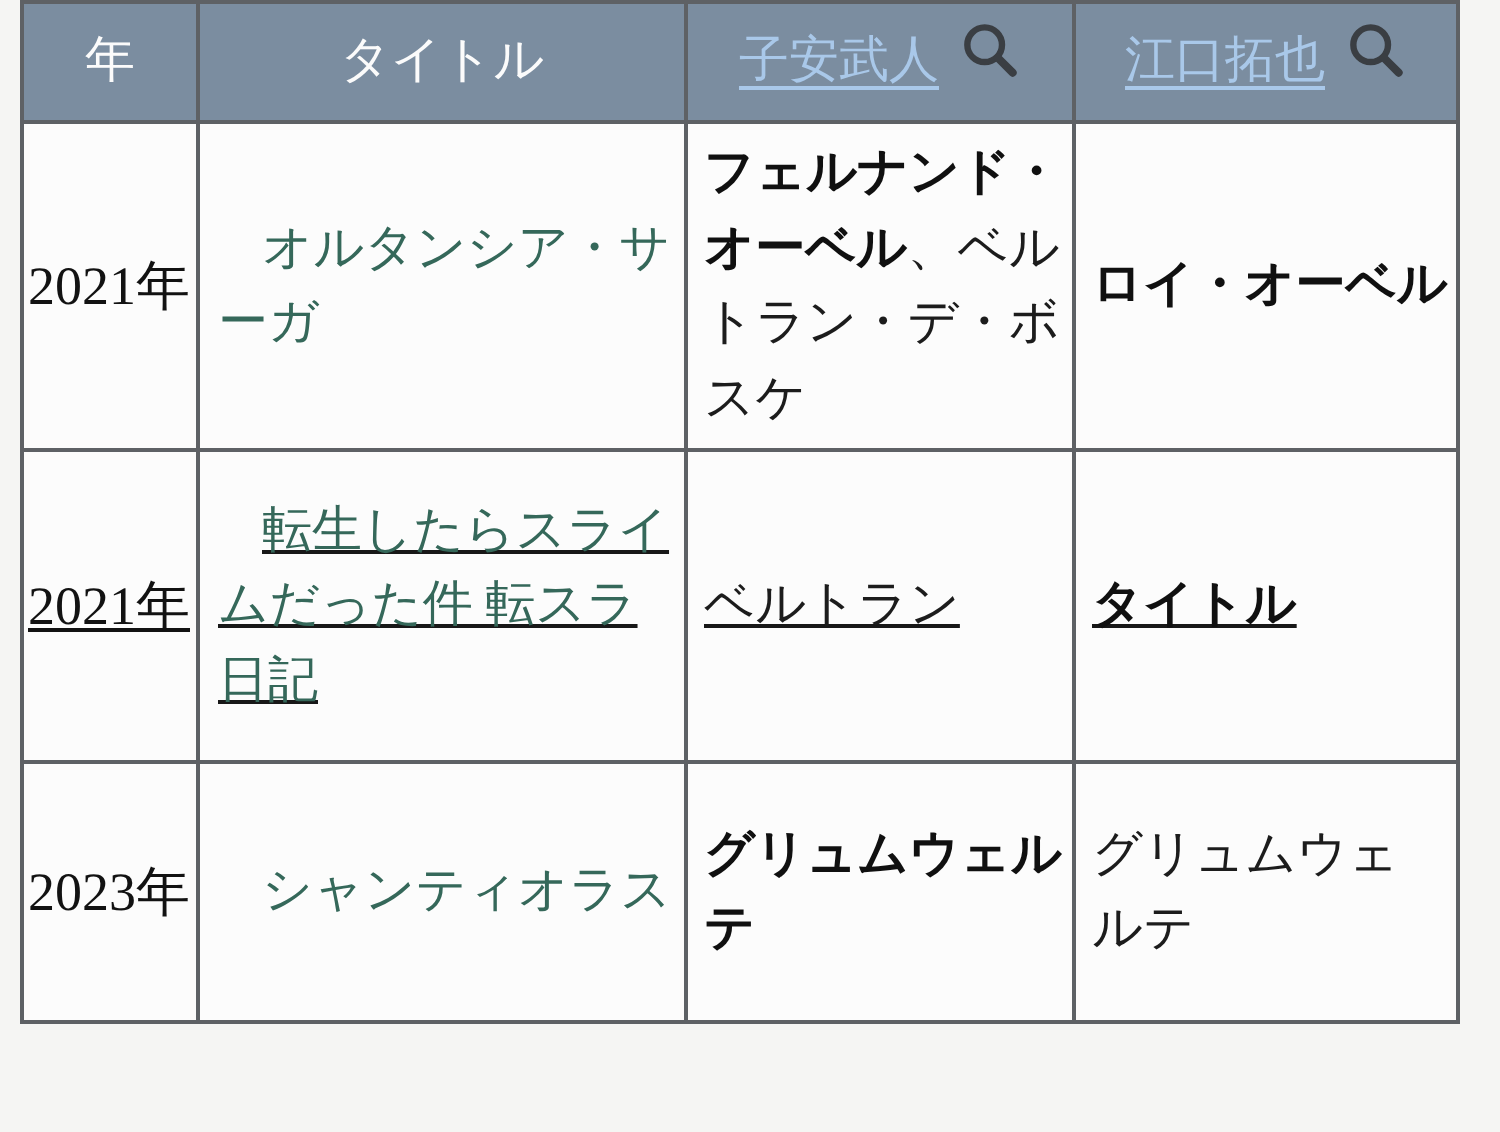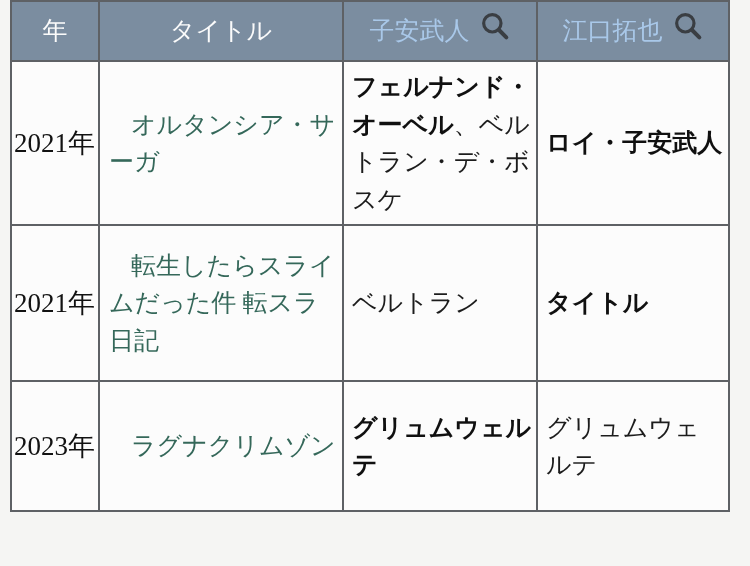--- a/index.html
+++ b/index.html
@@ -30,20 +30,21 @@
   thead th {
     background: #7b8da0;
     color: #fbfbfb;
     font-weight: normal;
     height: 60px;
     text-align: center;
     font-size: 26px;
   }
   .hdr-link {
     color: #a9c8e9;
+    text-decoration: underline;
     text-underline-offset: 5px;
     text-decoration-thickness: 2px;
     cursor: pointer;
   }
   .hdr-cell-inner {
     display: inline-flex;
     align-items: center;
     gap: 9px;
   }
   .search-icon { display: inline-block; }
@@ -57,21 +58,21 @@
   td.cast-cell  { padding: 6px 4px 6px 8px; }
   .title-link {
     color: #35685a;
     text-decoration: none;
     cursor: pointer;
     margin-left: 22px;
   }
   .cast-bold { font-weight: bold; color: #101010; }
   .cast-reg  { font-weight: normal; color: #1c1c1c; }
   tr.row-1 td { height: 156px; }
-  tr.row-2 td { height: 156px; }
+  tr.row-2 td { height: 156px; text-decoration: underline; }
   tr.row-3 td { height: 86px; }
   tr.row-4 td { height: 130px; }
 </style>
 </head>
 <body>
 
 <table class="cast-table">
   <colgroup>
     <col class="c-year">
       <col class="c-title">
@@ -110,32 +111,32 @@
       </th>
     </tr>
   </thead>
   <tbody>
     <tr class="row-1">
       <td class="year-cell">2021年</td>
       <td class="title-cell">
         <a class="title-link">オルタンシア・サーガ</a>
       </td>
       <td class="cast-cell"><span class="cast-bold">フェルナンド・オーベル</span><span class="cast-reg">、ベルトラン・デ・ボスケ</span></td>
-      <td class="cast-cell"><span class="cast-bold">ロイ・子安武人</span><span class="cast-reg"></span></td>
+      <td class="cast-cell"><span class="cast-bold">ロイ・オーベル</span><span class="cast-reg"></span></td>
     </tr>
     <tr class="row-2">
       <td class="year-cell">2021年</td>
       <td class="title-cell">
         <a class="title-link">転生したらスライムだった件 転スラ日記</a>
       </td>
       <td class="cast-cell"><span class="cast-bold"></span><span class="cast-reg">ベルトラン</span></td>
       <td class="cast-cell"><span class="cast-bold">タイトル</span><span class="cast-reg"></span></td>
     </tr>
     <tr class="row-4">
       <td class="year-cell">2023年</td>
       <td class="title-cell">
-        <a class="title-link">ラグナクリムゾン</a>
+        <a class="title-link">シャンティオラス</a>
       </td>
       <td class="cast-cell"><span class="cast-bold">グリュムウェルテ</span><span class="cast-reg"></span></td>
       <td class="cast-cell"><span class="cast-bold"></span><span class="cast-reg">グリュムウェルテ</span></td>
     </tr>
   </tbody>
 </table>
 
 </body></html>

